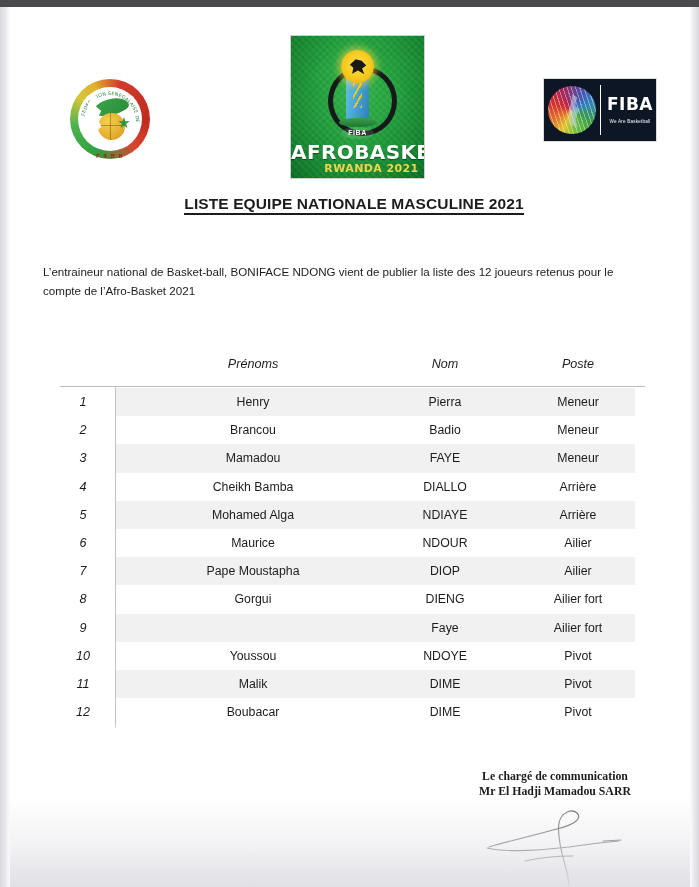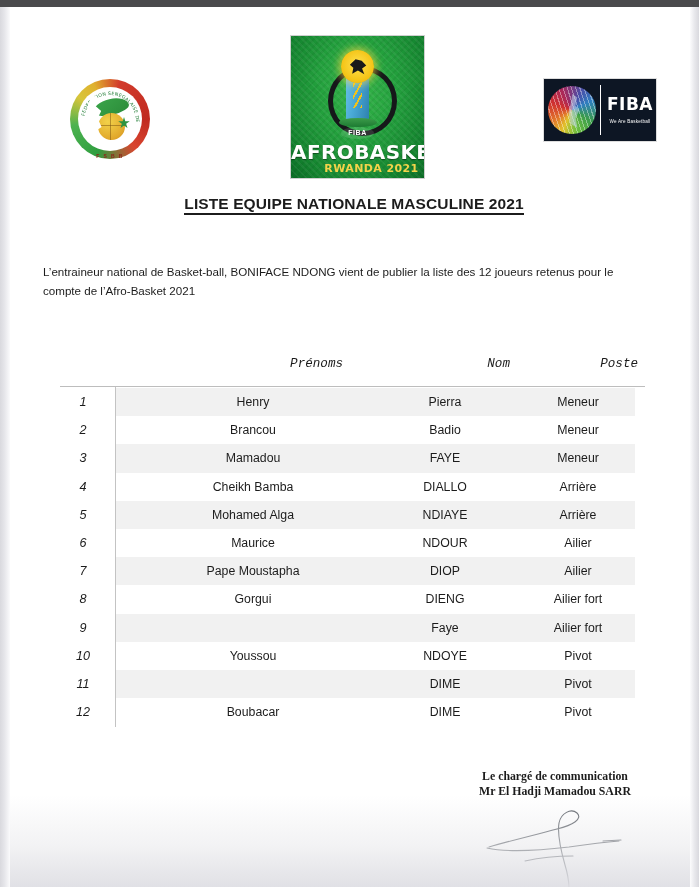--- a/index.html
+++ b/index.html
@@ -365,25 +365,25 @@
     top: 350px;
     width: 605px;
   }
   #roster-head {
     position: relative;
     height: 26px;
   }
   .head-cell {
     position: absolute;
     top: 0;
-    font-family: Liberation Mono, monospace;
+    font-family: Liberation Sans, sans-serif;
     font-size: 12.6px;
     font-style: italic;
     color: #1c1c1c;
-    text-align: right;
+    text-align: center;
   }
   .head-prenoms { left: 113px; width: 180px; }
   .head-nom     { left: 330px; width: 130px; }
   .head-poste   { left: 468px; width: 120px; }
 
   #head-rule {
     position: absolute;
     left: 10px;
     top: 29px;
     width: 585px;
@@ -605,20 +605,21 @@
           <div class="roster-row">
             <div class="row-band"></div>
             <div class="cell cell-num">10</div>
             <div class="cell cell-first">Youssou</div>
             <div class="cell cell-last">NDOYE</div>
             <div class="cell cell-pos">Pivot</div>
           </div>
           <div class="roster-row striped">
             <div class="row-band"></div>
             <div class="cell cell-num">11</div>
+            <div class="cell cell-first">Malik</div>
             <div class="cell cell-last">DIME</div>
             <div class="cell cell-pos">Pivot</div>
           </div>
           <div class="roster-row">
             <div class="row-band"></div>
             <div class="cell cell-num">12</div>
             <div class="cell cell-first">Boubacar</div>
             <div class="cell cell-last">DIME</div>
             <div class="cell cell-pos">Pivot</div>
           </div>

